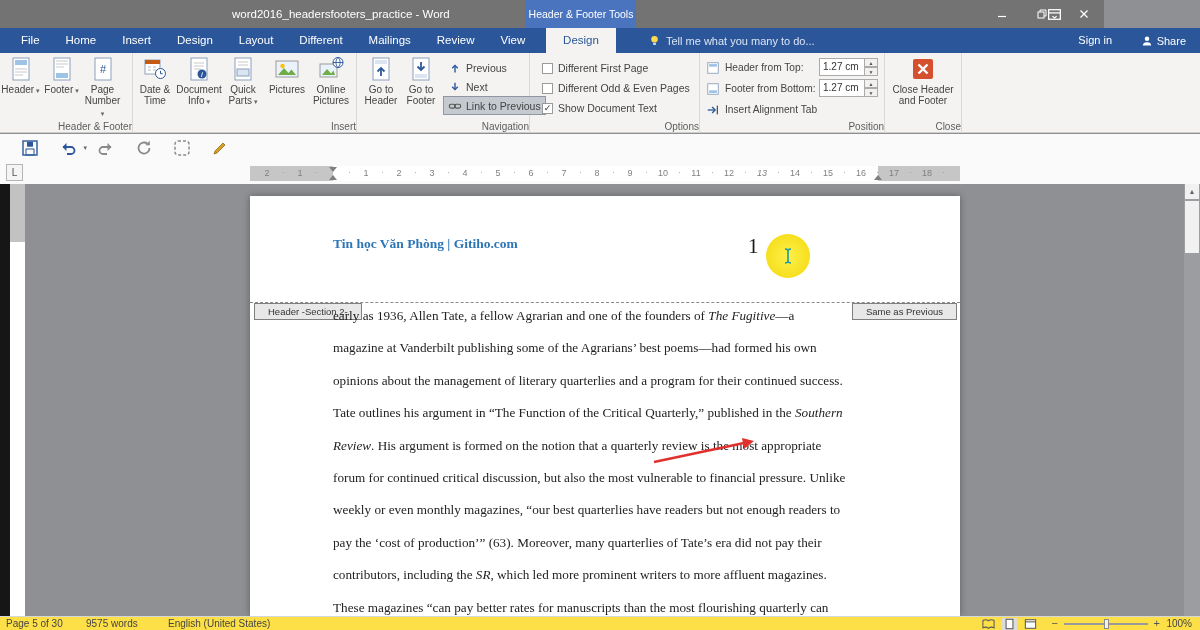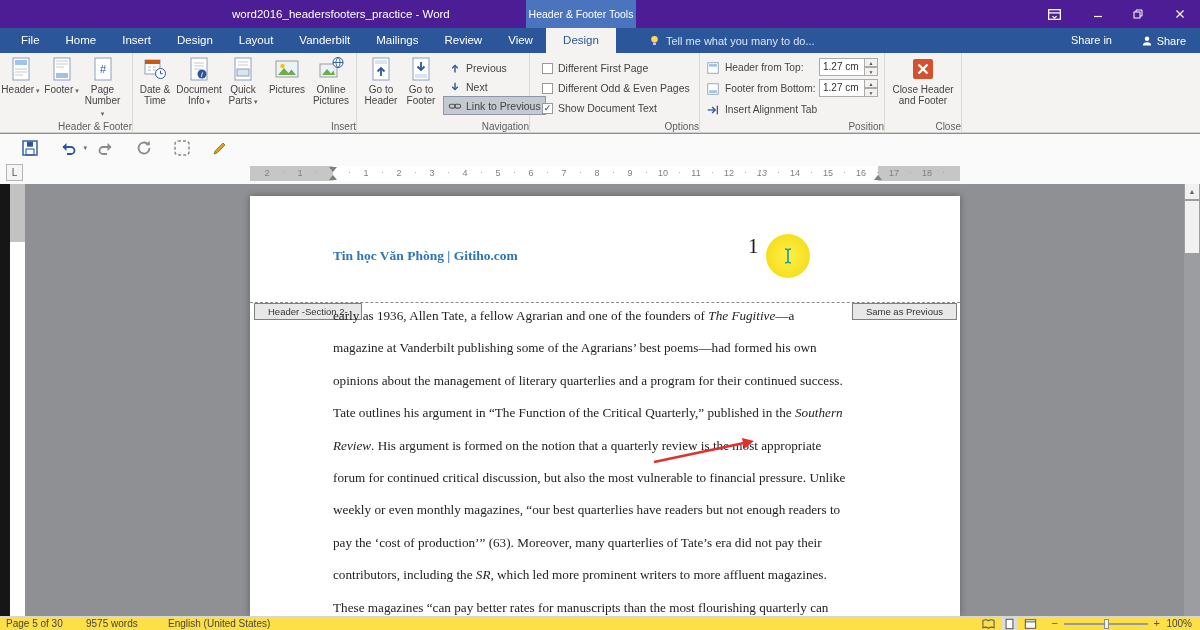--- a/index.html
+++ b/index.html
@@ -1,21 +1,21 @@
 <!DOCTYPE html>
 <html><head>
 <meta charset="utf-8">
 <style>
   *{margin:0;padding:0;box-sizing:border-box}
   html,body{width:1200px;height:630px;overflow:hidden;background:#8e9093;
     font-family:"Liberation Sans",sans-serif;position:relative;cursor:default}
   svg{display:block;width:100%;height:100%}
 
   
-  #titlebar{position:absolute;left:0;top:0;width:1200px;height:28px;background:#4c1d95}
+  #titlebar{position:absolute;left:0;top:0;width:1104px;height:28px;background:#737373}
   #doc-title{position:absolute;left:232px;top:0;height:28px;line-height:28px;
     color:#fff;font-size:11.5px;white-space:nowrap}
   #ctx-tools{position:absolute;left:526px;top:0;width:110px;height:28px;background:#4a74be;
     color:#fff;font-size:10.5px;line-height:28px;text-align:center;white-space:nowrap}
   .winbtn{position:absolute;top:0;width:36px;height:28px;display:flex;align-items:center;justify-content:center}
   .winbtn .g{width:12px;height:12px}
   #ribbon-opts{position:absolute;left:1046px;top:6px;width:17px;height:17px}
 
   
   #tabrow{position:absolute;left:0;top:28px;width:1200px;height:25px;background:#2b579a}
@@ -77,21 +77,21 @@
   .ind-bot{position:absolute;bottom:1px;transform:translateX(-50%);width:0;height:0;
     border-left:4px solid transparent;border-right:4px solid transparent;border-bottom:5px solid #7f7f7f}
 
   
   #canvas{position:absolute;left:0;top:184px;width:1200px;height:432px;background:#8e9093;overflow:hidden}
   #leftblack{position:absolute;left:0;top:0;width:10px;height:432px;background:#161616}
   #vruler{position:absolute;left:10px;top:0;width:15px;height:432px;background:#c2c2c2}
   #vruler .white{position:absolute;left:0;right:0;top:58px;bottom:0;background:#fff}
   #page{position:absolute;left:250px;top:12px;width:710px;height:420px;background:#fff;
     box-shadow:0 0 7px rgba(0,0,0,.35)}
-  #hdr-text{position:absolute;left:83px;top:52px;font-family:"Liberation Serif",serif;
+  #hdr-text{position:absolute;left:83px;top:40px;font-family:"Liberation Serif",serif;
     font-weight:bold;font-size:13.5px;color:#2e75b6;white-space:nowrap}
   #pageno{position:absolute;left:498px;top:38px;font-family:"Liberation Serif",serif;
     font-size:21px;color:#1a1a1a}
   #highlight{position:absolute;left:516px;top:38px;width:44px;height:44px;border-radius:50%;
     background:radial-gradient(circle,#fff04a 0%,#f6df1e 70%,#eccf12 100%)}
   #cursor-ic{position:absolute;left:528px;top:50px;width:20px;height:20px}
   #dashline{position:absolute;left:0;right:0;top:106px;border-top:1px dashed #8a8a8a}
   .wordtag{position:absolute;top:107px;background:#e8e8e8;border:1px solid #7f7f7f;
     font-size:9.5px;line-height:13px;color:#333;padding:1px 13px;white-space:nowrap}
   #tag-header{left:4px}
@@ -157,36 +157,36 @@
   </div>
 </div>
 
 <div id="tabrow">
   <div id="tabs">
       <div class="tab">File</div>
       <div class="tab">Home</div>
       <div class="tab">Insert</div>
       <div class="tab">Design</div>
       <div class="tab">Layout</div>
-      <div class="tab">Vanderbilt</div>
+      <div class="tab">Different</div>
       <div class="tab">Mailings</div>
       <div class="tab">Review</div>
       <div class="tab">View</div>
     </div>
   <div id="ctx-tab">Design</div>
   <div id="tellme">
     <span class="ic">
       <svg viewBox="0 0 16 16">
           <circle cx="8" cy="6.5" r="4" fill="#ffd84d"></circle>
           <rect x="6.3" y="10.7" width="3.4" height="2.8" fill="#cfd8e8"></rect>
         </svg>
     </span>
     <span>Tell me what you many to do...</span>
   </div>
-  <div id="signin">Share in</div>
+  <div id="signin">Sign in</div>
   <div id="share">
     <span class="ic">
       <svg viewBox="0 0 16 16">
           <circle cx="8" cy="5" r="3" fill="#fff"></circle>
           <path d="M2.5 14a5.5 4.5 0 0 1 11 0z" fill="#fff"></path>
         </svg>
     </span>
     <span>Share</span>
   </div>
 </div>

